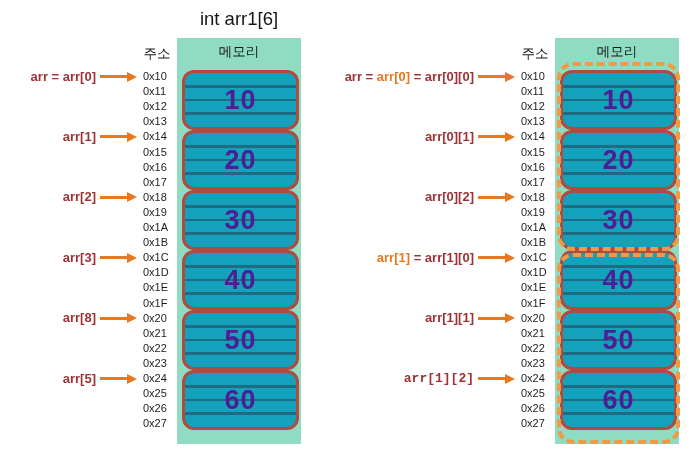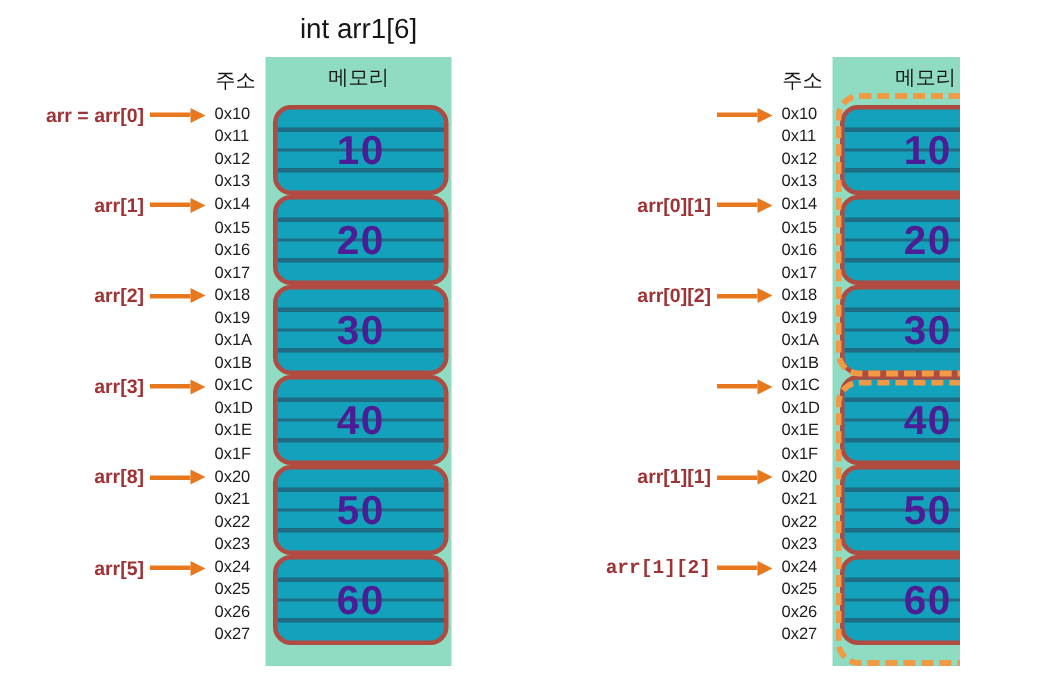--- a/index.html
+++ b/index.html
@@ -7,21 +7,21 @@
     --teal:#14a1bb;
     --stripe:#1f6b84;
     --cellborder:#b04b42;
     --darkred:#9e3235;
     --orange:#e8781e;
     --dash:#f09a45;
     --black:#151515;
   }
   *{margin:0;padding:0;box-sizing:border-box;}
   body{background:#ffffff;font-family:"Liberation Sans",sans-serif;}
-  .stage{position:relative;width:640px;height:458px;background:#ffffff;overflow:hidden;}
+  .stage{position:relative;width:694px;height:458px;background:#ffffff;overflow:hidden;}
   .panel{position:absolute;top:0;width:310px;height:458px;}
   .title{position:absolute;left:239px;top:8px;transform:translateX(-50%);
          font-size:18.5px;color:var(--black);white-space:nowrap;}
   .mem-col{position:absolute;left:177px;top:38px;width:124px;height:406px;background:var(--green);}
   .mem-header{position:absolute;top:5px;left:0;width:100%;text-align:center;
               font-size:13.5px;color:var(--black);}
   .addr-header{position:absolute;left:140px;top:45px;width:34px;text-align:center;
                font-size:13.5px;color:var(--black);}
   .addr{position:absolute;left:143px;height:15.1px;line-height:15.1px;font-size:11px;
         color:#1c1c1c;white-space:nowrap;}
@@ -218,34 +218,36 @@
           <div class="stripe" style="top: 50%;"></div>
           <div class="stripe" style="top: 75%;"></div>
           <div class="cellval">60</div>
         </div>
       </div>
     <div class="gen">
         <div class="dashbox" style="top: 62px; height: 189px;"></div>
         <div class="dashbox" style="top: 253px; height: 191px;"></div>
       </div>
     <div class="gen">
+        <div class="plabel" style="top: 67.55px;"><span class="red">arr = </span><span class="orange">arr[0]</span><span class="red"> = arr[0][0]</span></div>
         <div class="arrow" style="top: 71.05px;">
           <div class="arrow-line"></div>
           <div class="arrow-head"></div>
         </div>
         <div class="plabel" style="top: 127.95px;"><span class="red">arr[0][1]</span></div>
         <div class="arrow" style="top: 131.45px;">
           <div class="arrow-line"></div>
           <div class="arrow-head"></div>
         </div>
         <div class="plabel" style="top: 188.35px;"><span class="red">arr[0][2]</span></div>
         <div class="arrow" style="top: 191.85px;">
           <div class="arrow-line"></div>
           <div class="arrow-head"></div>
         </div>
+        <div class="plabel" style="top: 248.75px;"><span class="orange">arr[1]</span><span class="red"> = arr[1][0]</span></div>
         <div class="arrow" style="top: 252.25px;">
           <div class="arrow-line"></div>
           <div class="arrow-head"></div>
         </div>
         <div class="plabel" style="top: 309.15px; text-align: center;"><span class="red">arr[1][1]</span></div>
         <div class="arrow" style="top: 312.65px;">
           <div class="arrow-line"></div>
           <div class="arrow-head"></div>
         </div>
         <div class="plabel" style="top: 369.55px; font-family: Liberation Mono, monospace;"><span class="red">arr[1][2]</span></div>

